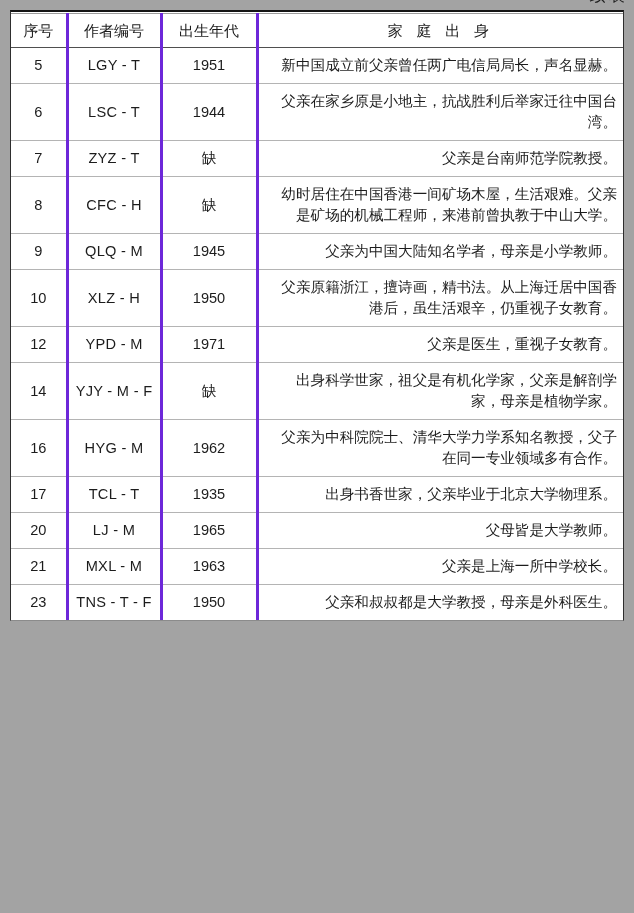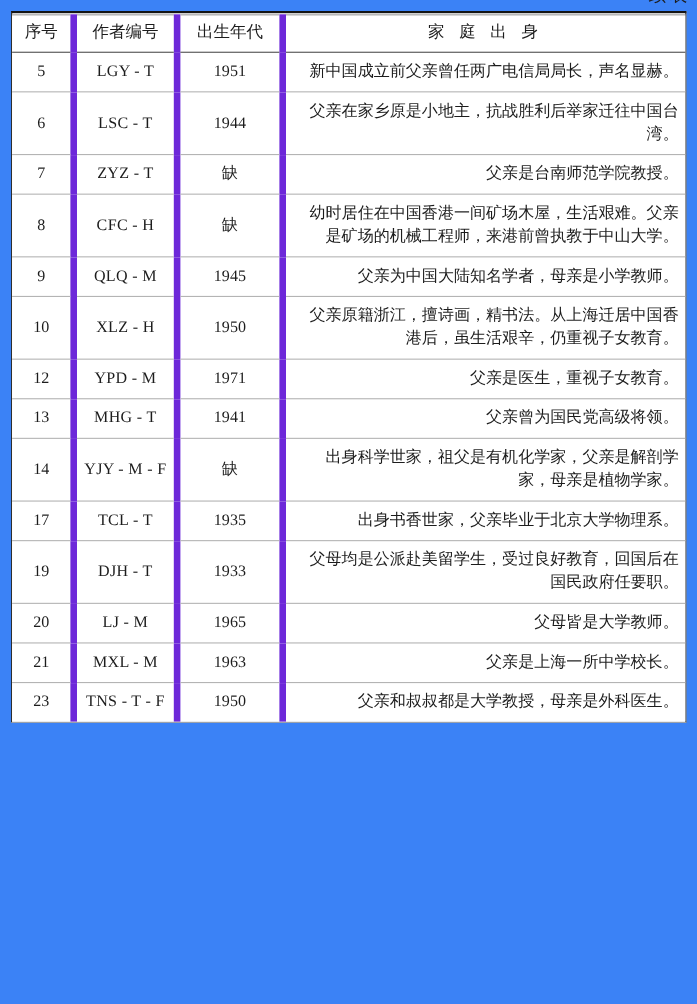--- a/index.html
+++ b/index.html
@@ -4,23 +4,23 @@
 <style>
   html, body {
     margin: 0;
     padding: 0;
     background: #ffffff;
   }
   .page {
     position: relative;
     width: 634px;
     height: 913px;
-    background: #3b82f6;
+    background: #a3a3a3;
     overflow: hidden;
-    font-family: Liberation Serif, serif;
+    font-family: Liberation Sans, sans-serif;
     color: #1c1c1c;
   }
   .continuation-label {
     position: absolute;
     top: -14px;            
     right: 6px;
     font-size: 16px;
     letter-spacing: 0.2em;
     color: #1c1c1c;
   }
@@ -49,21 +49,21 @@
   th {
     font-weight: normal;
     font-size: 15px;
     line-height: 21px;
     padding: 6px 2px;
     text-align: center;
     border-bottom: 1px solid #4f4f4f;
     background: #ffffff;
   }
   th + th, td + td {
-    border-left: 6px solid #6d28d9;
+    border-left: 3px solid #6d28d9;
   }
   th.h-bg {
     letter-spacing: 0.32em;
   }
   tbody td {
     font-size: 14.6px;
     line-height: 21px;
     padding: 7px 2px;
     text-align: center;
     vertical-align: middle;
@@ -142,42 +142,36 @@
           <td class="d-year">1950</td>
           <td class="d-bg">父亲原籍浙江，擅诗画，精书法。从上海迁居中国香港后，虽生活艰辛，仍重视子女教育。</td>
         </tr>
           <tr>
           <td class="d-index">12</td>
           <td class="d-code">YPD - M</td>
           <td class="d-year">1971</td>
           <td class="d-bg">父亲是医生，重视子女教育。</td>
         </tr>
           <tr>
-          <td class="d-index">13</td>
-          <td class="d-code">MHG - T</td>
-          <td class="d-year">1941</td>
-          <td class="d-bg">父亲曾为国民党高级将领。</td>
-        </tr>
-          <tr>
           <td class="d-index">14</td>
           <td class="d-code">YJY - M - F</td>
           <td class="d-year">缺</td>
           <td class="d-bg">出身科学世家，祖父是有机化学家，父亲是解剖学家，母亲是植物学家。</td>
         </tr>
           <tr>
+          <td class="d-index">16</td>
+          <td class="d-code">HYG - M</td>
+          <td class="d-year">1962</td>
+          <td class="d-bg">父亲为中科院院士、清华大学力学系知名教授，父子在同一专业领域多有合作。</td>
+        </tr>
+          <tr>
           <td class="d-index">17</td>
           <td class="d-code">TCL - T</td>
           <td class="d-year">1935</td>
           <td class="d-bg">出身书香世家，父亲毕业于北京大学物理系。</td>
-        </tr>
-          <tr>
-          <td class="d-index">19</td>
-          <td class="d-code">DJH - T</td>
-          <td class="d-year">1933</td>
-          <td class="d-bg">父母均是公派赴美留学生，受过良好教育，回国后在国民政府任要职。</td>
         </tr>
           <tr>
           <td class="d-index">20</td>
           <td class="d-code">LJ - M</td>
           <td class="d-year">1965</td>
           <td class="d-bg">父母皆是大学教师。</td>
         </tr>
           <tr>
           <td class="d-index">21</td>
           <td class="d-code">MXL - M</td>

